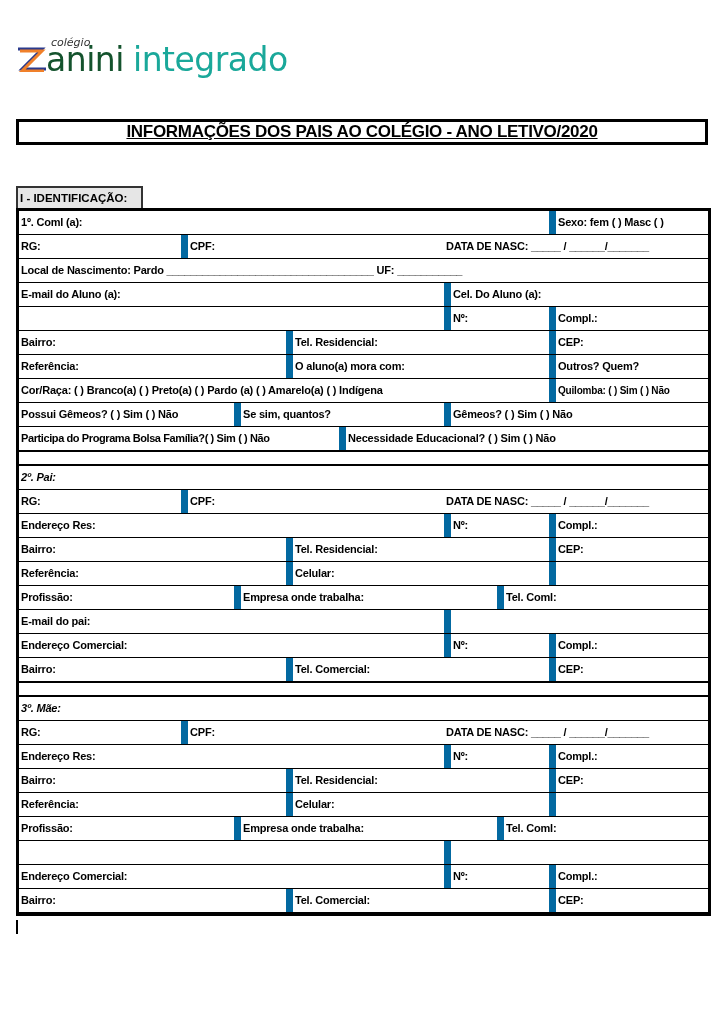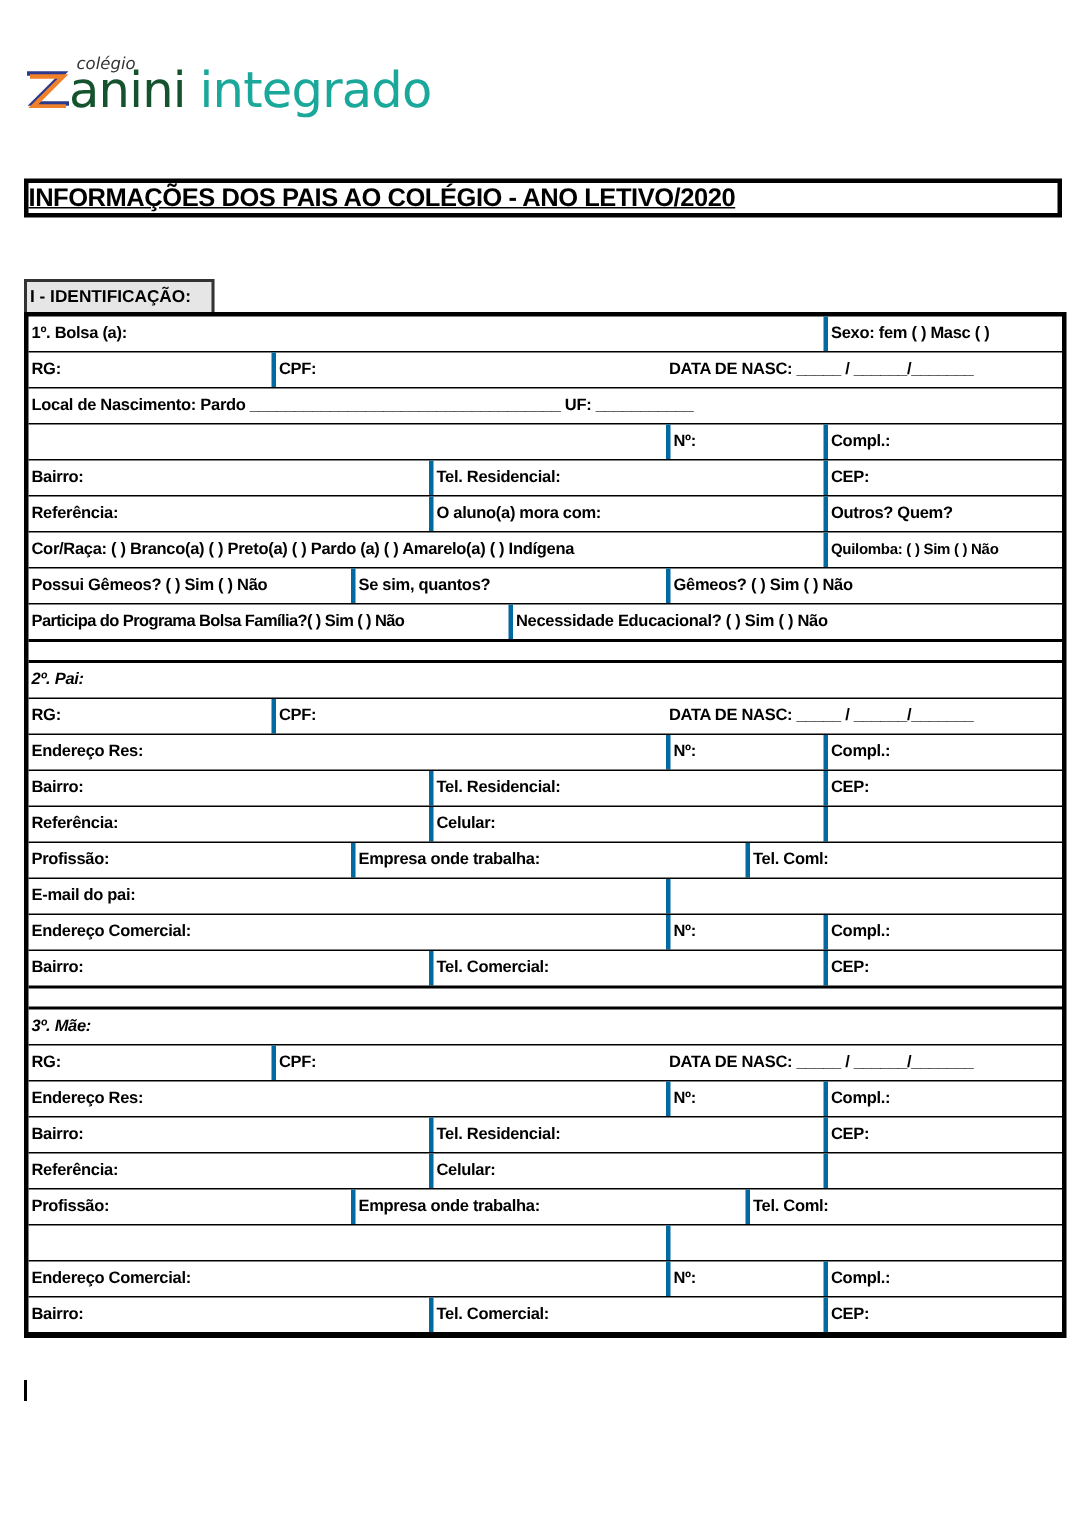--- a/index.html
+++ b/index.html
@@ -5,35 +5,35 @@
   html, body { margin:0; padding:0; background:#ffffff; }
   body { width:724px; height:1024px; position:relative; overflow:hidden;
          font-family:"Liberation Sans", sans-serif; color:#000; }
   .logo { position:absolute; left:16px; top:36px; height:46px; width:270px; }
   .logo-small { position:absolute; left:35px; top:0px; font-size:11px; color:#333; font-family:"DejaVu Sans", sans-serif;font-style:italic; }
   .logo-z { position:absolute; left:0; top:10px; width:34px; height:26px; }
   .logo-anini { position:absolute; left:30px; top:4px; font-size:33px; color:#14532d; font-family:"DejaVu Sans", sans-serif; letter-spacing:-0.5px; }
   .logo-integrado { position:absolute; left:117px; top:4px; font-size:33px; color:#1aa89a; font-family:"DejaVu Sans", sans-serif; letter-spacing:-0.5px; }
 
   .title-box { position:absolute; left:16px; top:119px; width:686px; height:20px;
-               border:3px solid #000; }
+               border:3px solid #000; text-align:center; }
   .title-box span { font-weight:bold; font-size:17px; text-decoration:underline; line-height:20px; letter-spacing:-0.3px; }
 
   .sec-tab { position:absolute; left:16px; top:186px; width:121px; height:20px;
              border:2px solid #333; background:#e6e6e6; font-size:11.5px; font-weight:bold;
              line-height:20px; padding-left:2px; box-sizing:content-box; }
 
   .form { position:absolute; left:16px; top:208px; width:689px; border:3px solid #000; border-bottom:4px solid #000; }
   .row { position:relative; height:23px; border-top:1px solid #000; }
   .row:first-child { border-top:none; }
   .row.sep { height:12px; border-top:2px solid #000; }
   .row.heavy { border-top:2px solid #000;font-style:italic; }
   .cell { position:absolute; top:0; bottom:0; font-size:11px; font-weight:bold; line-height:23px;
           padding-left:2px; white-space:nowrap; overflow:hidden; letter-spacing:-0.2px; }
-  .cell.bl { border-left:3px solid #0369a1; }
+  .cell.bl { border-left:7px solid #0369a1; }
   .tail-line { position:absolute; left:16px; top:920px; width:2px; height:14px; background:#000; }
 </style>
 </head>
 <body>
 
 <div class="logo">
   <svg class="logo-z" viewBox="0 0 34 26">
     <polyline points="2,3 26,3 6,23 30,23" fill="none" stroke="#2b3a8c" stroke-width="3"></polyline>
     <polyline points="8,3 30,3 10,23 32,23" fill="none" stroke="#f0802a" stroke-width="3" transform="translate(-4,2)"></polyline>
   </svg>
@@ -44,30 +44,34 @@
 
 <div class="title-box">
   <span>INFORMAÇÕES DOS PAIS AO COLÉGIO - ANO LETIVO/2020</span>
 </div>
 
 <div class="sec-tab">I - IDENTIFICAÇÃO:</div>
 
 <div class="form">
 
   <div class="row">
-    <div class="cell" style="left:0;width:528px">1º. Bolsa (a):</div>
+    <div class="cell" style="left:0;width:528px">1º. Coml (a):</div>
     <div class="cell bl" style="left:530px;right:0">Sexo: fem (   )  Masc (   )</div>
   </div>
   <div class="row">
     <div class="cell" style="left:0;width:160px">RG:</div>
     <div class="cell bl" style="left:162px;width:260px">CPF:</div>
     <div class="cell" style="left:425px;right:0">DATA DE NASC: _____ / ______/_______</div>
   </div>
   <div class="row">
     <div class="cell" style="left:0;right:0">Local de Nascimento:  Pardo ___________________________________  UF: ___________</div>
+  </div>
+  <div class="row">
+    <div class="cell" style="left:0;width:422px">E-mail do Aluno (a):</div>
+    <div class="cell bl" style="left:425px;right:0">Cel. Do Aluno (a):</div>
   </div>
   <div class="row">
     <div class="cell bl" style="left:425px;width:102px">Nº:</div>
     <div class="cell bl" style="left:530px;right:0">Compl.:</div>
   </div>
   <div class="row">
     <div class="cell" style="left:0;width:264px">Bairro:</div>
     <div class="cell bl" style="left:267px;width:260px">Tel. Residencial:</div>
     <div class="cell bl" style="left:530px;right:0">CEP:</div>
   </div>

